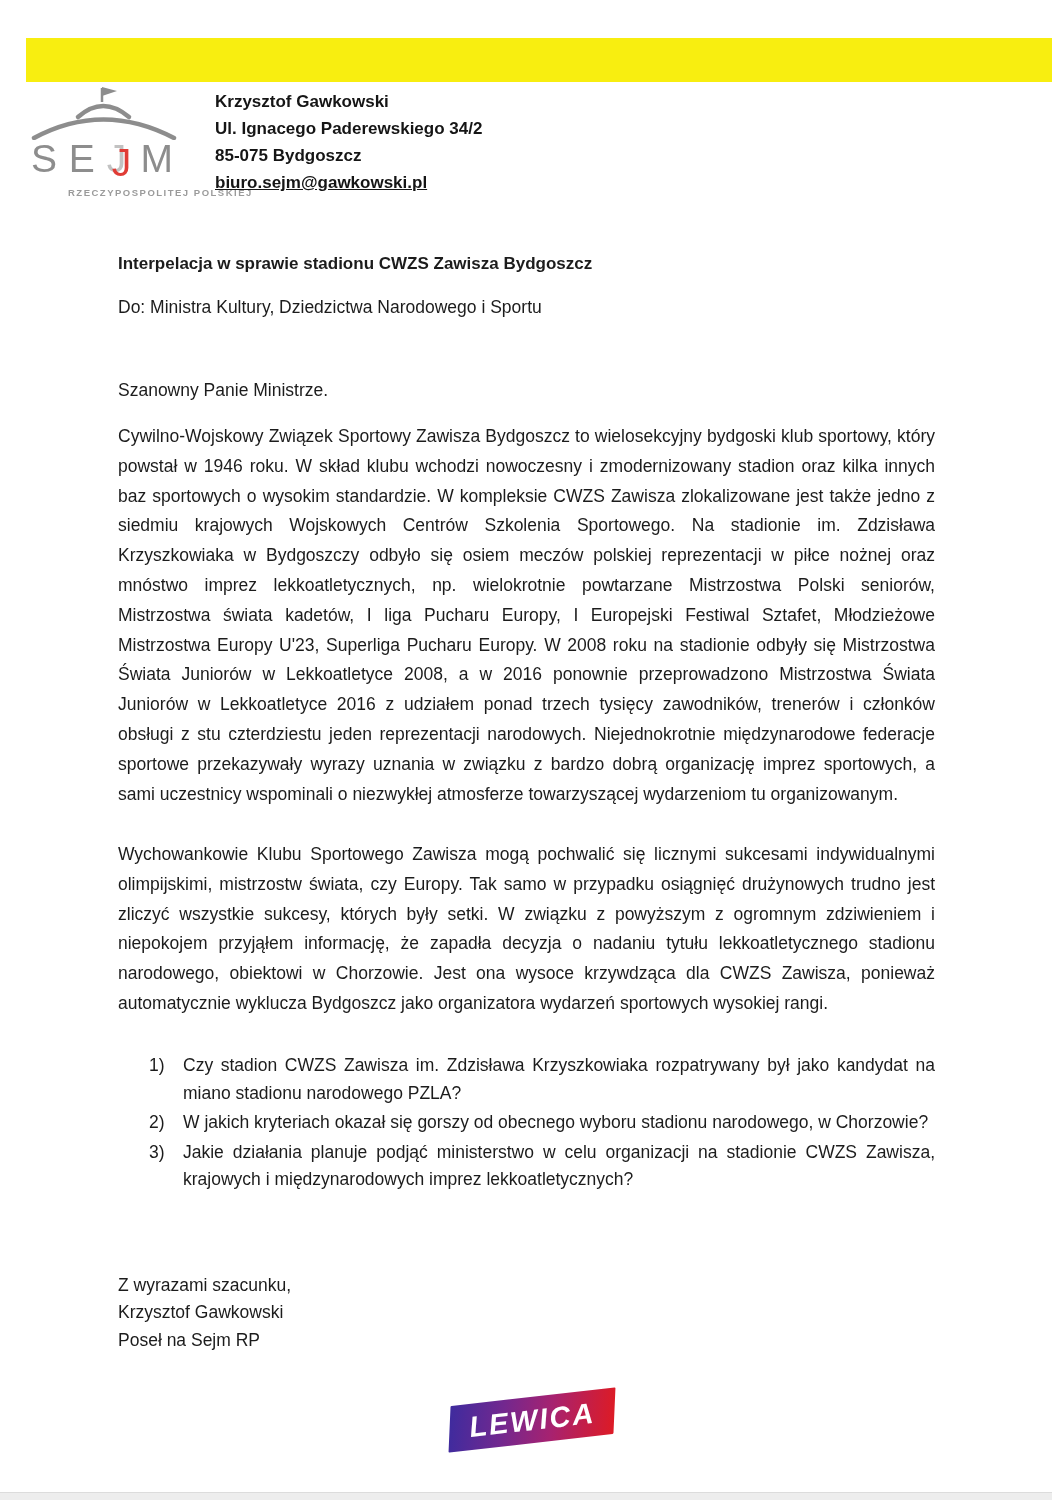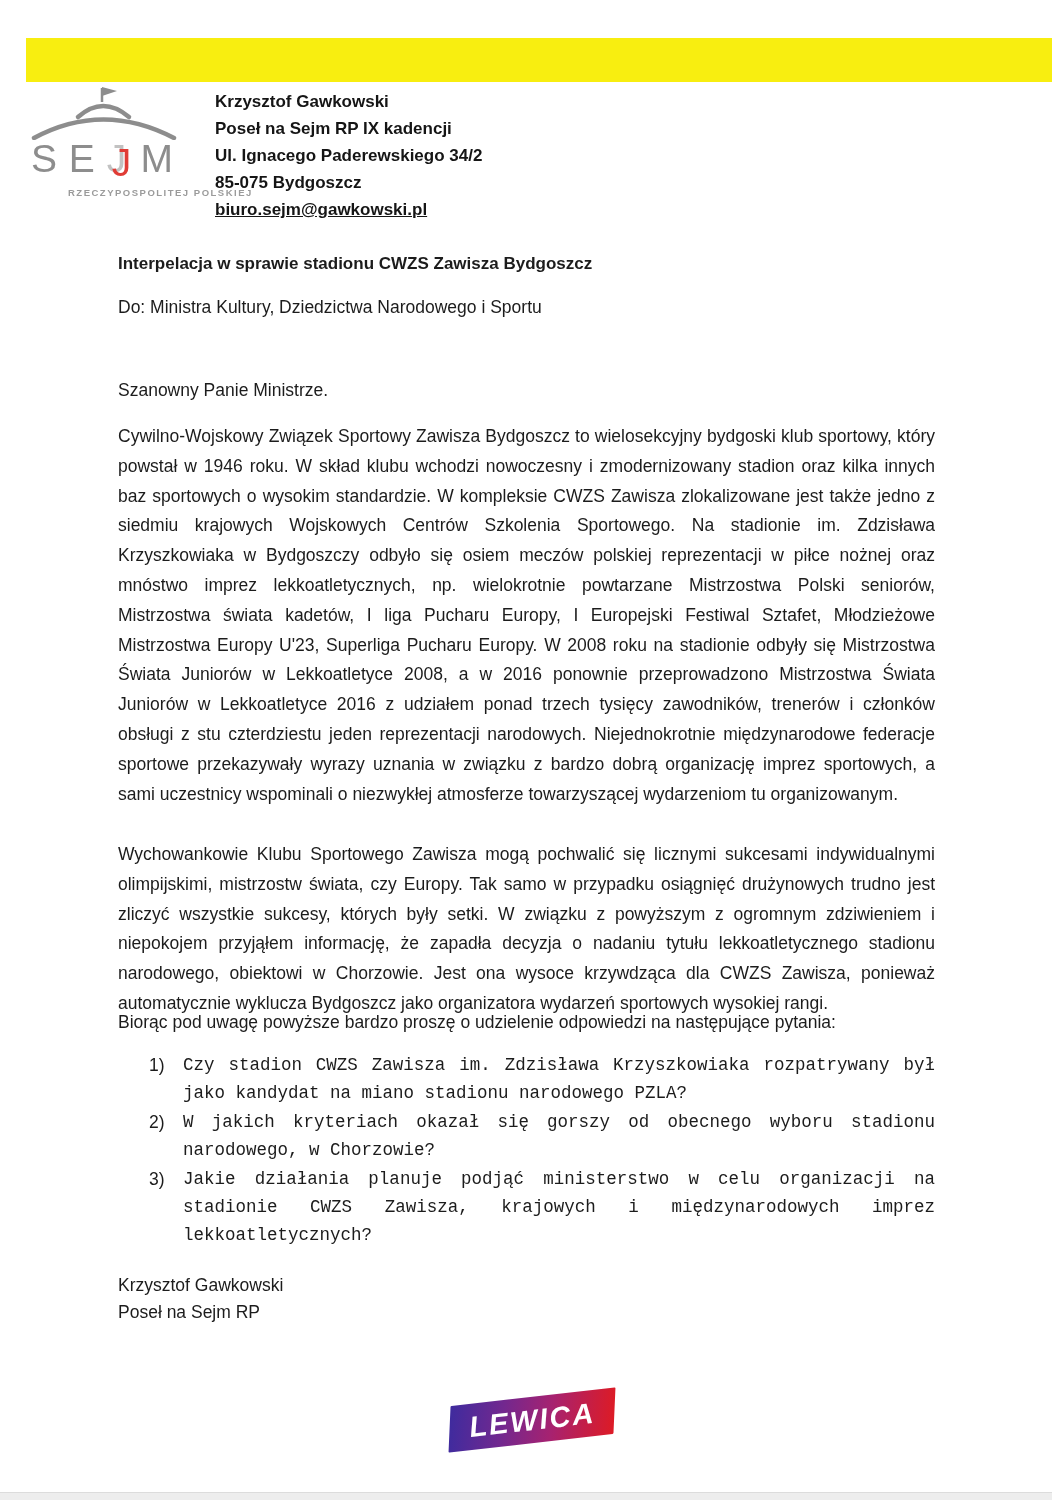--- a/index.html
+++ b/index.html
@@ -52,21 +52,21 @@
   .para2{top:808px;margin-top:32px;}
   .q-intro{top:1012px;font-size:17.5px;}
   .questions{top:1052px;}
   .q-item{
     display:flex;align-items:flex-start;
     padding-left:31px;
     font-size:17.5px;line-height:27.6px;
     margin-bottom:2px;
   }
   .q-num{flex:0 0 34px;}
-  .q-text{flex:1 1 auto;text-align:justify;text-align-last:left;font-family:Liberation Mono, monospace;}
+  .q-text{flex:1 1 auto;text-align:justify;text-align-last:left;}
   .closing{top:1272px;font-size:17.5px;line-height:27.3px;}
   
   .lewica{
     position:absolute;left:449px;top:1397px;width:166px;height:46px;
     background:linear-gradient(92deg,#3f2b9e 0%,#72288f 32%,#a72270 62%,#dd1b25 100%);
     transform:rotate(-6.5deg) skewX(-9deg);
     display:flex;align-items:center;justify-content:center;
     border-radius:1px;
   }
   .lewica-text{
@@ -98,51 +98,50 @@
       <span>S</span>
       <span>E</span>
       <span class="sejm-j"><span class="j-gray">J</span><span class="j-red">J</span></span>
       <span>M</span>
     </div>
     <div class="sejm-caption">RZECZYPOSPOLITEJ POLSKIEJ</div>
   </div>
 
   <div class="sender">
     <div>Krzysztof Gawkowski</div>
-    <div>Poseł na Sejm RP IX kadencji</div>
     <div>Ul. Ignacego Paderewskiego 34/2</div>
     <div>85-075 Bydgoszcz</div>
     <div class="email">biuro.sejm@gawkowski.pl</div>
   </div>
 
   <div class="abs title">Interpelacja w sprawie stadionu CWZS Zawisza Bydgoszcz</div>
   <div class="abs salutation">Szanowny Panie Ministrze.</div>
   <div class="abs recipient">Do: Ministra Kultury, Dziedzictwa Narodowego i Sportu</div>
 
   <div class="abs para para1">Cywilno-Wojskowy Związek Sportowy Zawisza Bydgoszcz to wielosekcyjny bydgoski klub sportowy, który powstał w 1946 roku. W skład klubu wchodzi nowoczesny i zmodernizowany stadion oraz kilka innych baz sportowych o wysokim standardzie. W kompleksie CWZS Zawisza zlokalizowane jest także jedno z siedmiu krajowych Wojskowych Centrów Szkolenia Sportowego. Na stadionie im. Zdzisława Krzyszkowiaka w Bydgoszczy odbyło się osiem meczów polskiej reprezentacji w piłce nożnej oraz mnóstwo imprez lekkoatletycznych, np. wielokrotnie powtarzane Mistrzostwa Polski seniorów, Mistrzostwa świata kadetów, I liga Pucharu Europy, I Europejski Festiwal Sztafet, Młodzieżowe Mistrzostwa Europy U'23, Superliga Pucharu Europy.  W 2008 roku na stadionie odbyły się Mistrzostwa Świata Juniorów w Lekkoatletyce 2008, a w 2016 ponownie przeprowadzono Mistrzostwa Świata Juniorów w Lekkoatletyce 2016 z udziałem ponad trzech tysięcy zawodników, trenerów i członków obsługi z stu czterdziestu jeden reprezentacji narodowych. Niejednokrotnie międzynarodowe federacje sportowe przekazywały wyrazy uznania w związku z bardzo dobrą organizację imprez sportowych, a sami uczestnicy wspominali o niezwykłej atmosferze towarzyszącej wydarzeniom tu organizowanym.</div>
   <div class="abs para para2">Wychowankowie Klubu Sportowego Zawisza mogą pochwalić się licznymi sukcesami indywidualnymi olimpijskimi, mistrzostw świata, czy Europy. Tak samo w przypadku osiągnięć drużynowych trudno jest zliczyć wszystkie sukcesy, których były setki. W związku z powyższym z ogromnym zdziwieniem i niepokojem przyjąłem informację, że zapadła decyzja o nadaniu tytułu lekkoatletycznego stadionu narodowego, obiektowi w Chorzowie.  Jest ona wysoce krzywdząca dla CWZS Zawisza, ponieważ automatycznie wyklucza Bydgoszcz jako organizatora wydarzeń sportowych wysokiej rangi.</div>
 
-  <div class="abs q-intro">Biorąc pod uwagę powyższe bardzo proszę o udzielenie odpowiedzi na następujące pytania:</div>
 
   <div class="abs questions">
     <div class="q-item">
       <span class="q-num">1)</span>
       <span class="q-text">Czy stadion CWZS Zawisza im. Zdzisława Krzyszkowiaka rozpatrywany był jako kandydat na miano stadionu narodowego PZLA?</span>
     </div>
     <div class="q-item">
       <span class="q-num">2)</span>
       <span class="q-text">W jakich kryteriach okazał się gorszy od obecnego wyboru stadionu narodowego, w Chorzowie?</span>
     </div>
     <div class="q-item">
       <span class="q-num">3)</span>
       <span class="q-text">Jakie działania planuje podjąć ministerstwo w celu organizacji na stadionie CWZS Zawisza, krajowych i międzynarodowych imprez lekkoatletycznych?</span>
     </div>
   </div>
 
   <div class="abs closing">
+    <div>Z wyrazami szacunku,</div>
     <div>Krzysztof Gawkowski</div>
     <div>Poseł na Sejm RP</div>
   </div>
 
   <div class="lewica">
     <span class="lewica-text">LEWICA</span>
   </div>
 
   <div class="bottom-strip"></div>
 

